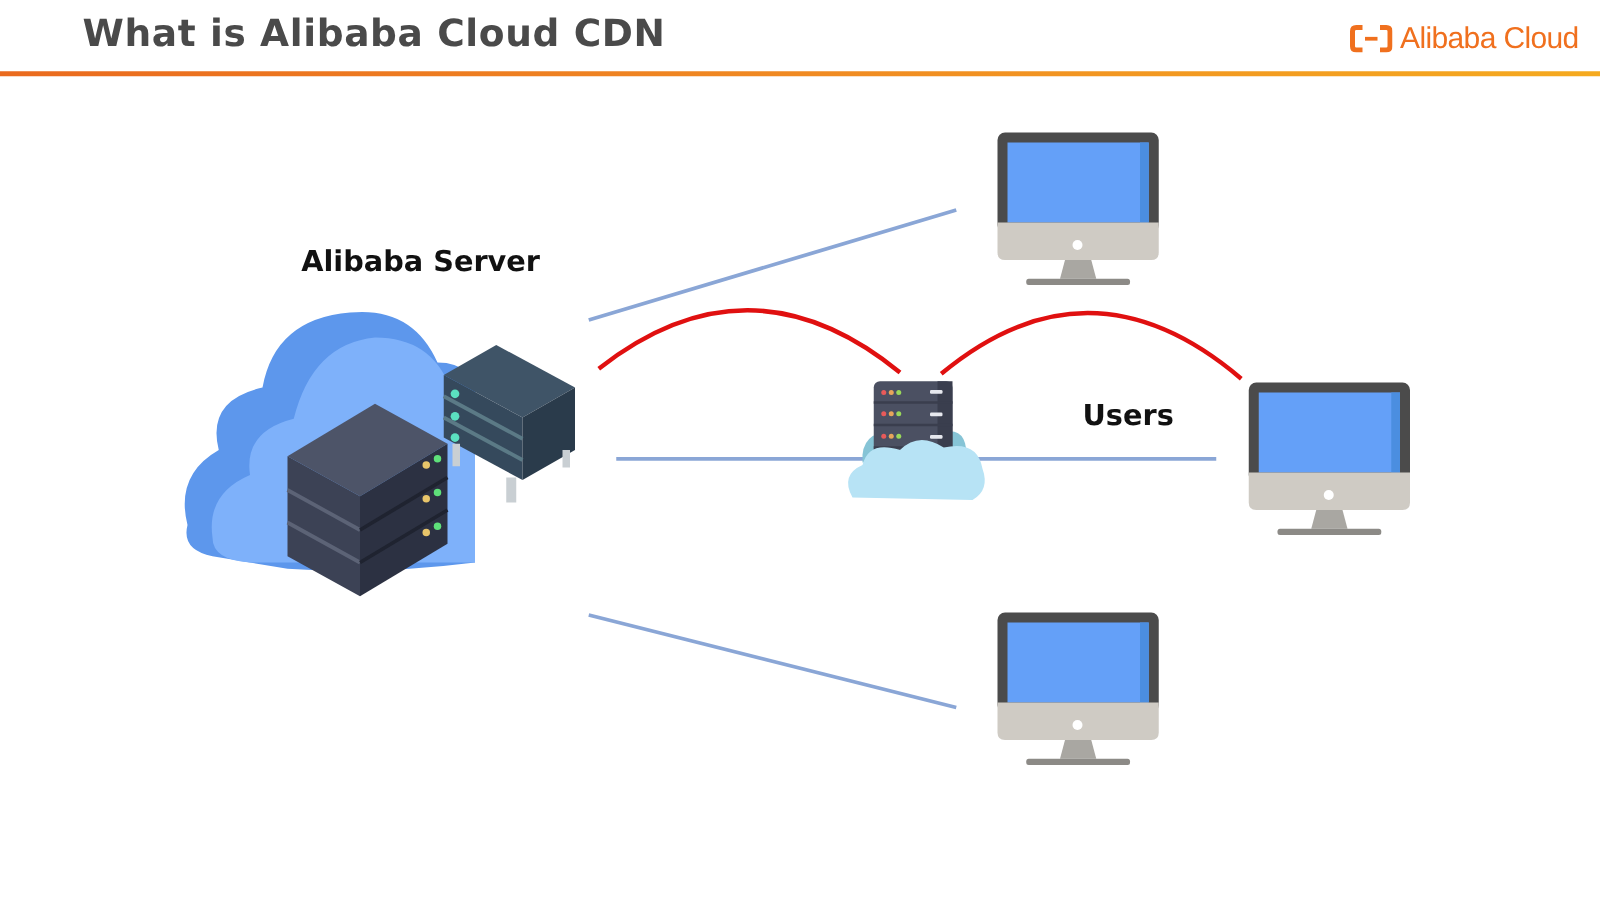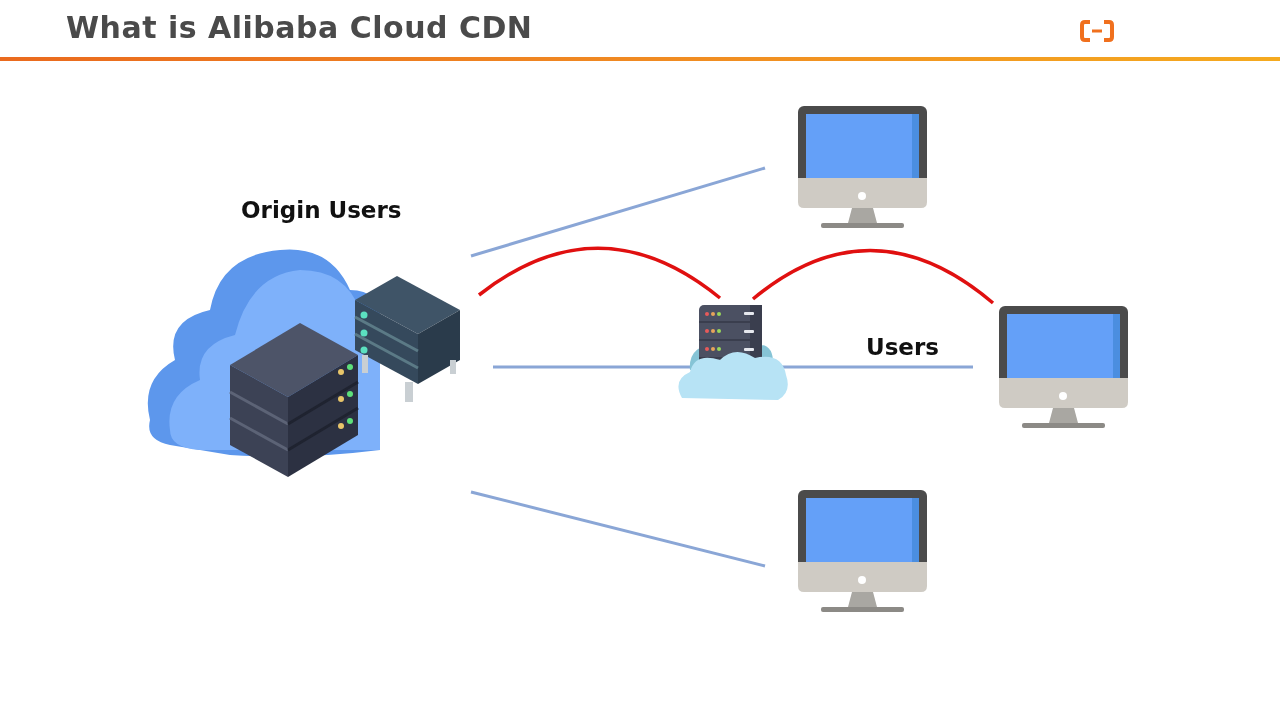--- a/index.html
+++ b/index.html
@@ -14,20 +14,21 @@
 </head>
 <body>
 
 <div class="title">What is Alibaba Cloud CDN</div>
 <div class="logo">
   <svg width="34" height="22" viewBox="0 0 34 22">
     <path d="M10 2 H5 Q2 2 2 5 V17 Q2 20 5 20 H10" fill="none" stroke="#f0701e" stroke-width="4"></path>
     <path d="M24 2 H29 Q32 2 32 5 V17 Q32 20 29 20 H24" fill="none" stroke="#f0701e" stroke-width="4"></path>
     <rect x="12" y="9.5" width="10" height="3" fill="#f0701e"></rect>
   </svg>
+  <span>Alibaba Cloud</span>
 </div>
 <div class="rule"></div>
 
 <svg class="diagram" width="1280" height="720">
 
   <line x1="471" y1="256" x2="765" y2="168" stroke="#8aa6d6" stroke-width="3"></line>
   <line x1="493" y1="367" x2="973" y2="367" stroke="#8aa6d6" stroke-width="3"></line>
   <line x1="471" y1="492" x2="765" y2="566" stroke="#8aa6d6" stroke-width="3"></line>
 
   <path d="M479 295 Q600 200 720 298" fill="none" stroke="#e01010" stroke-width="3.5"></path>
@@ -116,14 +117,14 @@
     <rect x="0" y="0" width="129" height="80" rx="6" fill="#4b4b4b"></rect>
     <rect x="8" y="8" width="113" height="64" fill="#64a0f8"></rect>
     <rect x="114" y="8" width="7" height="64" fill="#4b8ee0"></rect>
     <path d="M0 72 H129 V96 Q129 102 123 102 H6 Q0 102 0 96 Z" fill="#cfcbc4"></path>
     <circle cx="64" cy="90" r="4" fill="#fff"></circle>
     <polygon points="54,102 75,102 79,117 50,117" fill="#a9a7a2"></polygon>
     <rect x="23" y="117" width="83" height="5" rx="2" fill="#8c8a86"></rect>
   </g>
 </svg>
 
-<div class="label" style="left:241px; top:197px;">Origin Users</div>
-<div class="label" style="left:866px; top:334px;">Users</div>
+<div class="label" style="left:241px; top:197px;">Alibaba Server</div>
+<div class="label" style="left:866px; top:320px;">Users</div>
 
 </body></html>

